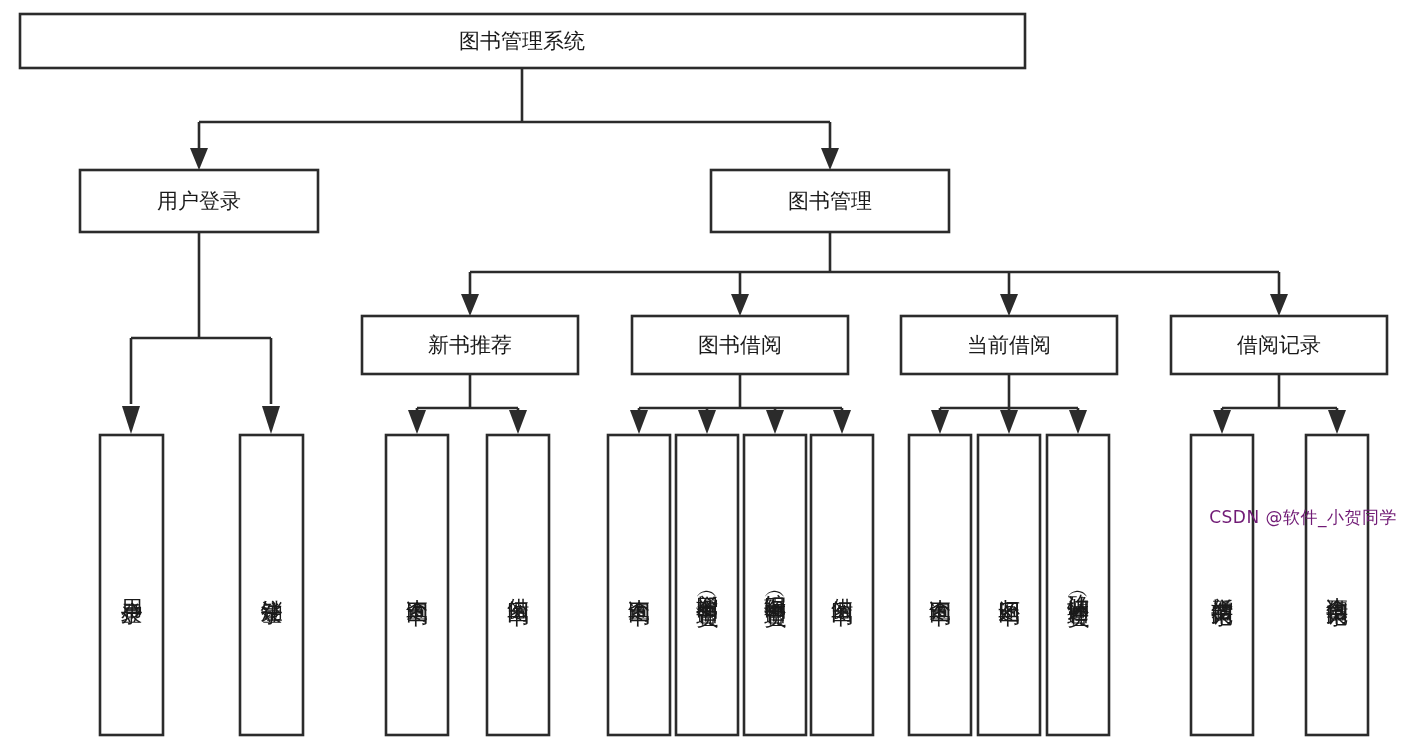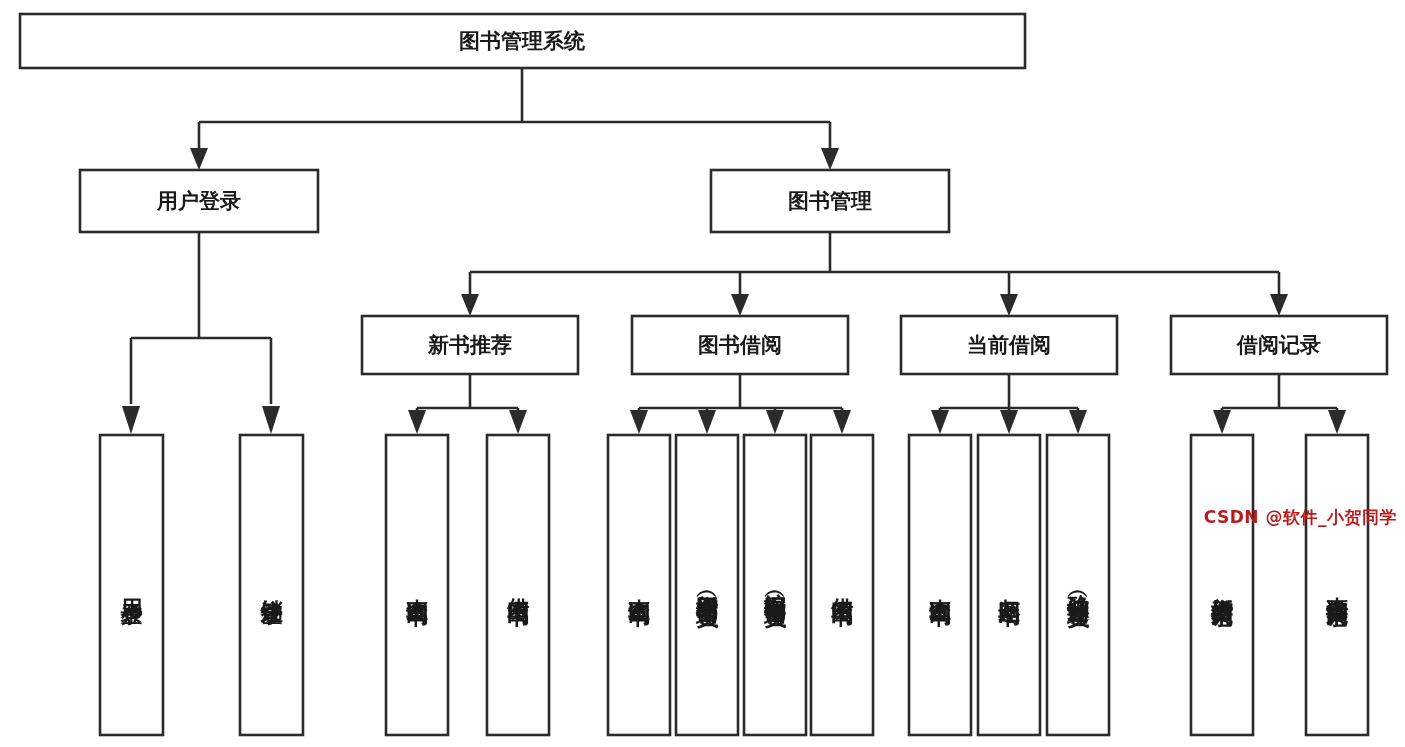--- a/index.html
+++ b/index.html
@@ -11,21 +11,20 @@
     width: 1405px;
     height: 747px;
     font-family: "DejaVu Sans", "Liberation Sans", sans-serif;
     overflow: hidden;
     position: relative;
   }
   #diagram-root {
     position: relative;
     width: 1405px;
     height: 533px;
-    font-weight: bold;
   }
   svg#tree-svg {
     position: absolute;
     left: 0;
     top: 0;
     width: 1405px;
     height: 747px;
     display: block;
   }
   .node-box {
@@ -49,21 +48,21 @@
     fill: #1a1a1a;
     text-anchor: middle;
     dominant-baseline: middle;
   }
   .watermark {
     position: absolute;
     right: 8px;
     bottom: 4px;
     font-family: "DejaVu Sans", "Liberation Sans", sans-serif;
     font-size: 17px;
-    color: #b91c1c;
+    color: #701a75;
     letter-spacing: 0.5px;
     white-space: nowrap;
     user-select: none;
   }
   .vlabel-wrap {
     position: absolute;
     display: flex;
     align-items: center;
     justify-content: center;
     pointer-events: none;

